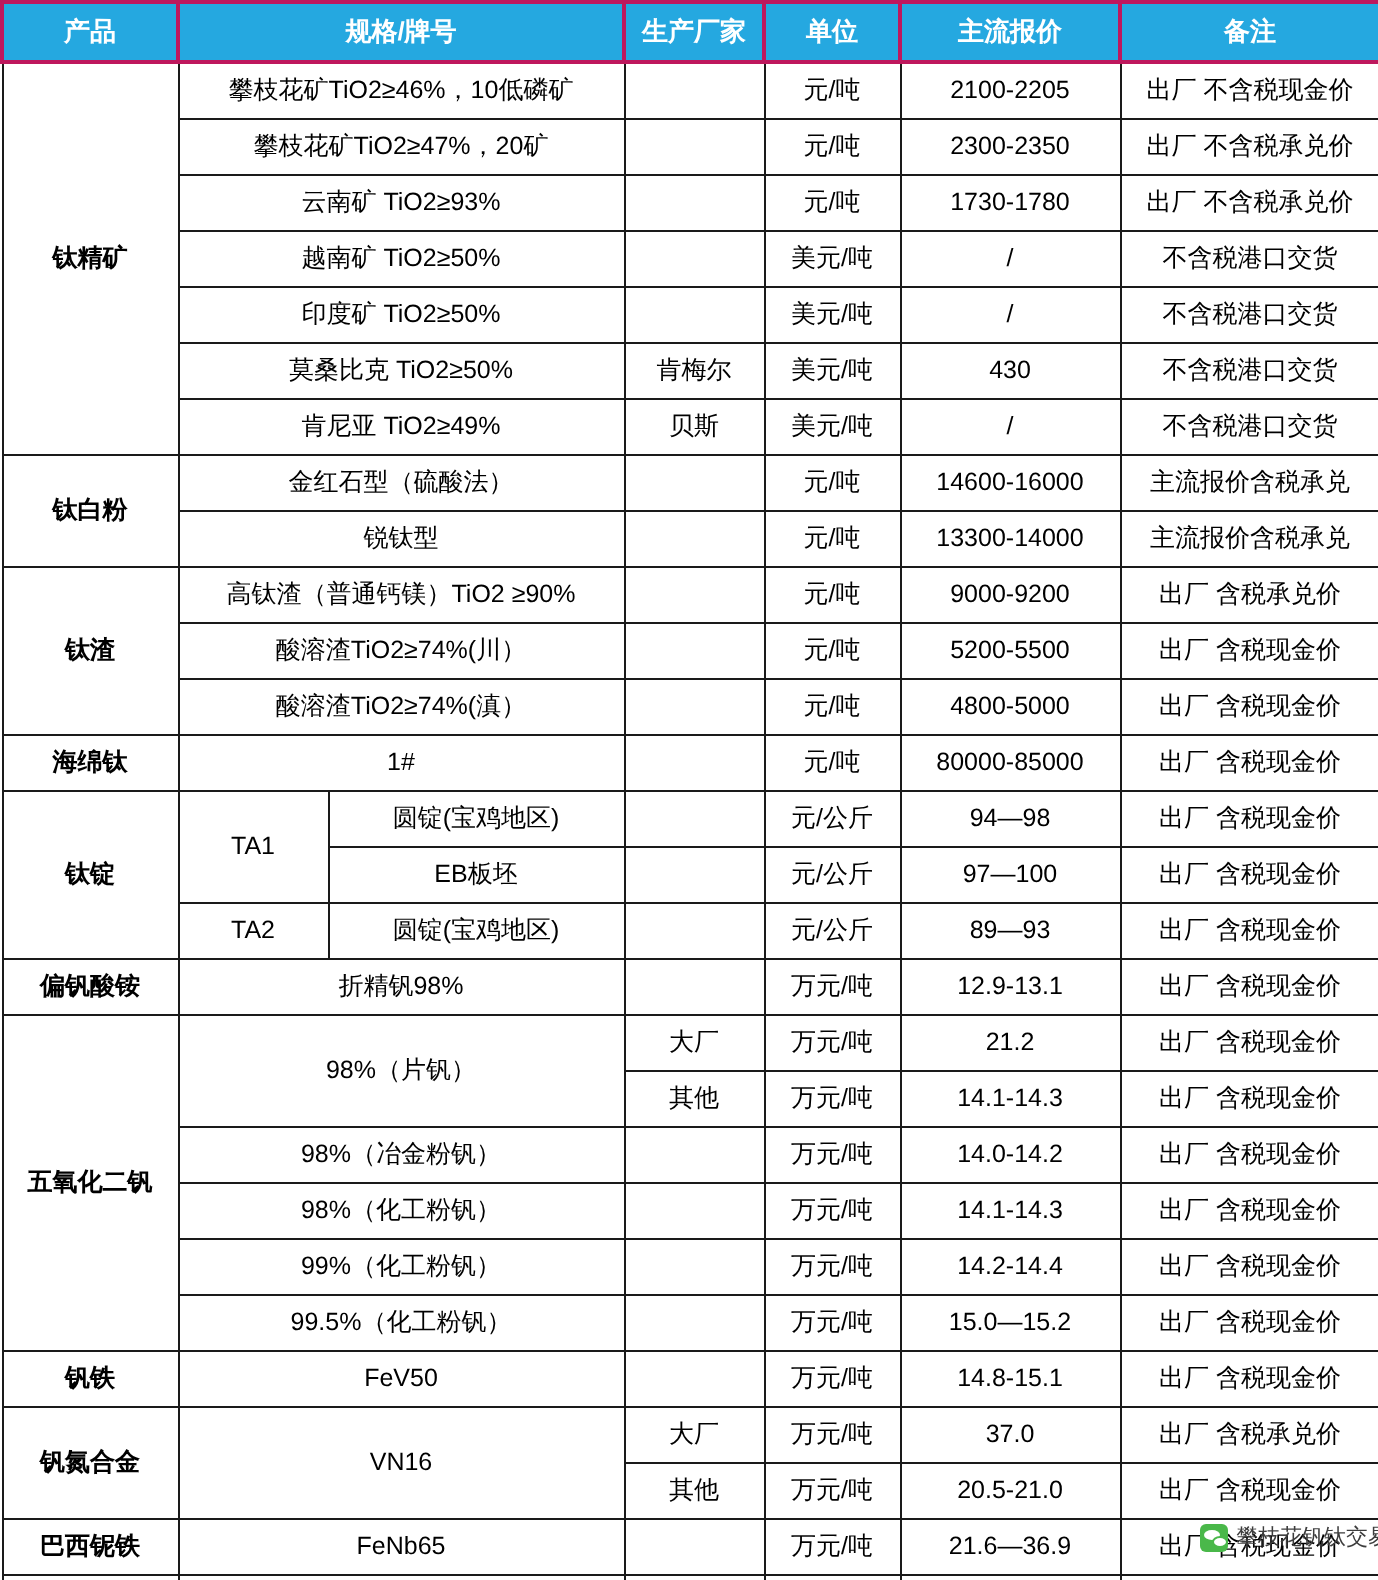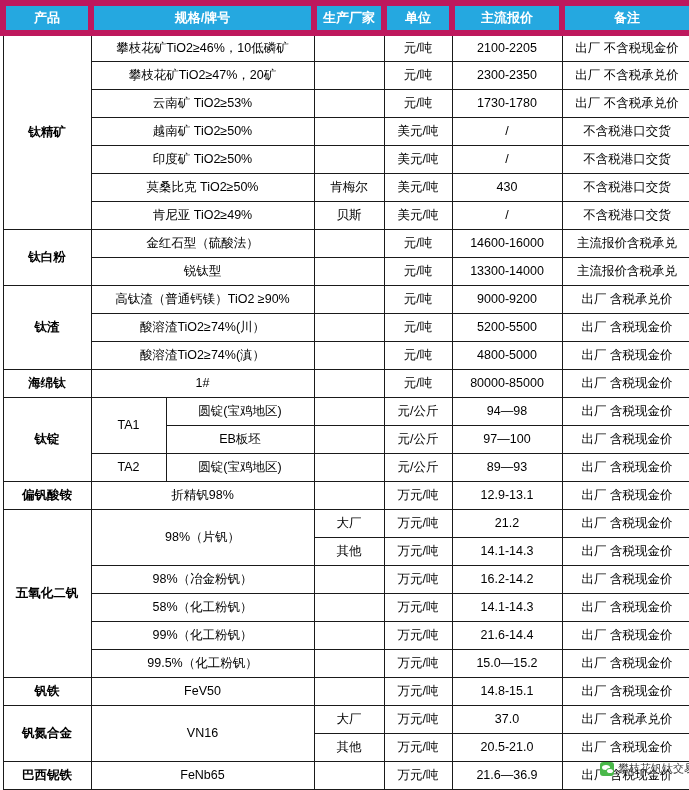--- a/index.html
+++ b/index.html
@@ -38,21 +38,21 @@
     box-sizing: border-box;
     overflow: hidden;
     white-space: nowrap;
   }
   table.price-table thead th {
     background: #25a8e0;
     color: #ffffff;
     font-weight: bold;
     font-size: 13px;
     height: 30px;
-    border: 6px solid #be185d;
+    border: 2px solid #be185d;
   }
   td.left {
     text-align: left;
     padding-left: 6px;
     margin-left: 20px;
   }
   td.cat {
     font-weight: bold;
   }
   .footer {
@@ -144,21 +144,21 @@
           <td>出厂 不含税现金价</td>
         </tr>
         <tr>
           <td class="left" colspan="2">攀枝花矿TiO2≥47%，20矿</td>
           <td></td>
           <td>元/吨</td>
           <td>2300-2350</td>
           <td>出厂 不含税承兑价</td>
         </tr>
         <tr>
-          <td class="left" colspan="2">云南矿 TiO2≥53%</td>
+          <td class="left" colspan="2">云南矿 TiO2≥93%</td>
           <td></td>
           <td>元/吨</td>
           <td>1730-1780</td>
           <td>出厂 不含税承兑价</td>
         </tr>
         <tr>
           <td class="left" colspan="2">越南矿 TiO2≥50%</td>
           <td></td>
           <td>美元/吨</td>
           <td>/</td>
@@ -273,35 +273,35 @@
         <tr>
           <td>其他</td>
           <td>万元/吨</td>
           <td>14.1-14.3</td>
           <td>出厂 含税现金价</td>
         </tr>
         <tr>
           <td class="left" colspan="2">98%（冶金粉钒）</td>
           <td></td>
           <td>万元/吨</td>
-          <td>16.2-14.2</td>
-          <td>出厂 含税现金价</td>
-        </tr>
-        <tr>
-          <td class="left" colspan="2">58%（化工粉钒）</td>
+          <td>14.0-14.2</td>
+          <td>出厂 含税现金价</td>
+        </tr>
+        <tr>
+          <td class="left" colspan="2">98%（化工粉钒）</td>
           <td></td>
           <td>万元/吨</td>
           <td>14.1-14.3</td>
           <td>出厂 含税现金价</td>
         </tr>
         <tr>
           <td class="left" colspan="2">99%（化工粉钒）</td>
           <td></td>
           <td>万元/吨</td>
-          <td>21.6-14.4</td>
+          <td>14.2-14.4</td>
           <td>出厂 含税现金价</td>
         </tr>
         <tr>
           <td class="left" colspan="2">99.5%（化工粉钒）</td>
           <td></td>
           <td>万元/吨</td>
           <td>15.0—15.2</td>
           <td>出厂 含税现金价</td>
         </tr>
         <tr>

